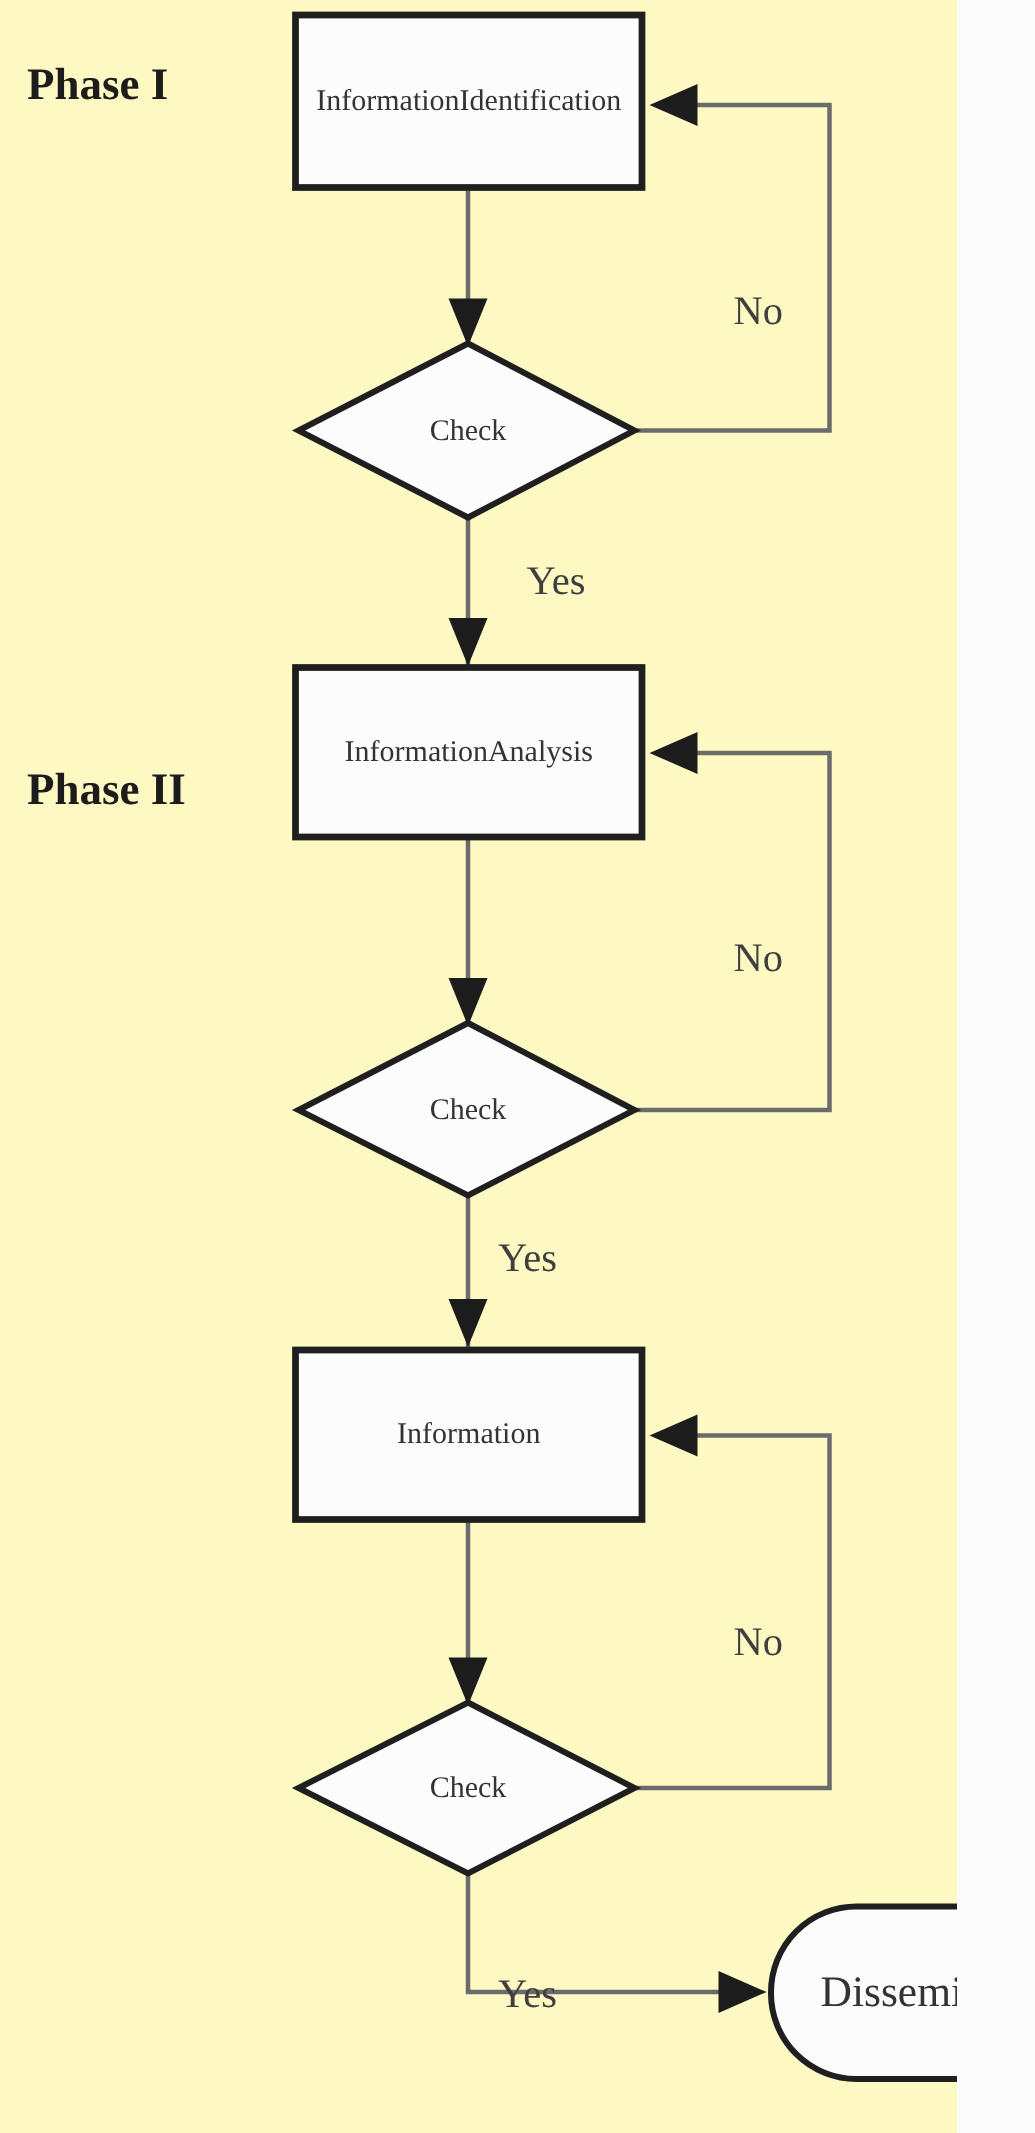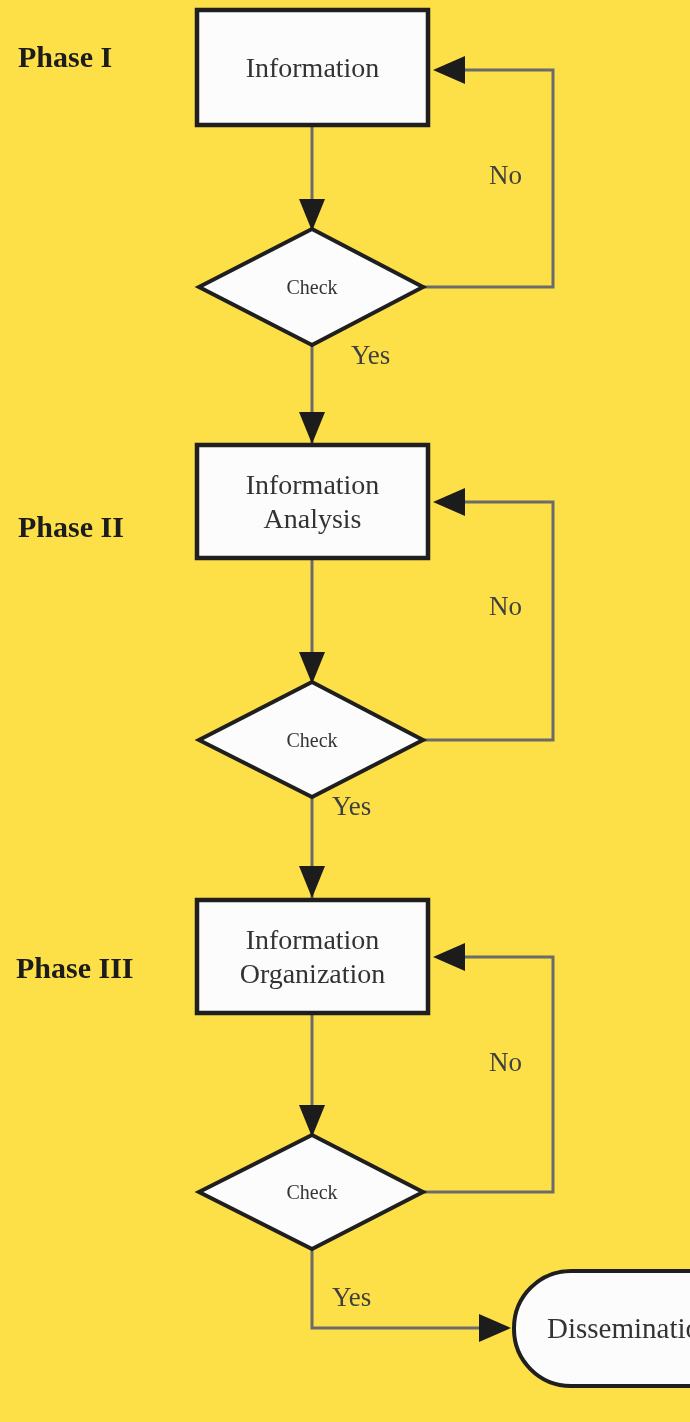--- a/index.html
+++ b/index.html
@@ -3,23 +3,23 @@
 <meta charset="utf-8">
 <style>
   html, body {
     margin: 0;
     padding: 0;
     background: #fcfcfc;
     font-family: "Liberation Serif", "DejaVu Serif", serif;
   }
   .canvas {
     position: relative;
-    width: 690px;
+    width: 638px;
     height: 1422px;
-    background: #fde047;
+    background: #fef9c3;
     overflow: hidden;
   }
   .canvas svg.wires {
     position: absolute;
     left: 0; top: 0;
     width: 690px; height: 1422px;
   }
   .conn {
     fill: none;
     stroke: #6b6b6b;
@@ -43,27 +43,27 @@
     text-align: center;
     white-space: nowrap;
   }
   .phase-label {
     font-weight: bold;
     font-size: 30px;
     color: #1c1c1c;
     justify-content: flex-start;
   }
   .box-text {
-    flex-direction: column;
-    font-size: 28px;
+    flex-direction: row;
+    font-size: 20px;
     line-height: 1.18;
     color: #333333;
   }
   .check-label { font-size: 20px; color: #333333; }
-  .yn-label    { font-size: 27px; color: #3f3f3f; justify-content: flex-start; }
+  .yn-label    { font-size: 27px; color: #3f3f3f; justify-content: flex-start; margin-top: 32px; }
   .terminal-text { font-size: 29px; color: #333333; justify-content: flex-start; }
 </style>
 </head>
 <body>
 
 <div class="canvas">
 
   <svg class="wires" viewBox="0 0 690 1422">
 
     <path class="conn" d="M312 127 L312 229"></path>
@@ -90,32 +90,31 @@
     <polygon class="ah" points="312,898 299,866 325,866"></polygon>
     <polygon class="ah" points="312,1137 299,1105 325,1105"></polygon>
     <polygon class="ah" points="433,70 465,56 465,84"></polygon>
     <polygon class="ah" points="433,502 465,488 465,516"></polygon>
     <polygon class="ah" points="433,957 465,943 465,971"></polygon>
     <polygon class="ah" points="511,1328 479,1314 479,1342"></polygon>
   </svg>
 
   <div class="txt phase-label" style="left:18px; top:40px; width:170px; height:34px;">Phase I</div>
   <div class="txt phase-label" style="left:18px; top:510px; width:170px; height:34px;">Phase II</div>
-  <div class="txt phase-label" style="left:16px; top:951px; width:170px; height:34px;">Phase III</div>
 
   <div class="txt box-text" style="left:197px; top:10px; width:231px; height:115px;">
     <span>Information</span>
+    <span>Identification</span>
   </div>
   <div class="txt box-text" style="left:197px; top:445px; width:231px; height:113px;">
     <span>Information</span>
     <span>Analysis</span>
   </div>
   <div class="txt box-text" style="left:197px; top:900px; width:231px; height:113px;">
     <span>Information</span>
-    <span>Organization</span>
   </div>
 
   <div class="txt check-label" style="left:199px; top:258px; width:226px; height:58px;">Check</div>
   <div class="txt check-label" style="left:199px; top:711px; width:226px; height:58px;">Check</div>
   <div class="txt check-label" style="left:199px; top:1163px; width:226px; height:58px;">Check</div>
 
   <div class="txt yn-label" style="left:351px; top:339px; width:70px; height:32px;">Yes</div>
   <div class="txt yn-label" style="left:332px; top:790px; width:70px; height:32px;">Yes</div>
   <div class="txt yn-label" style="left:332px; top:1281px; width:70px; height:32px;">Yes</div>
 

